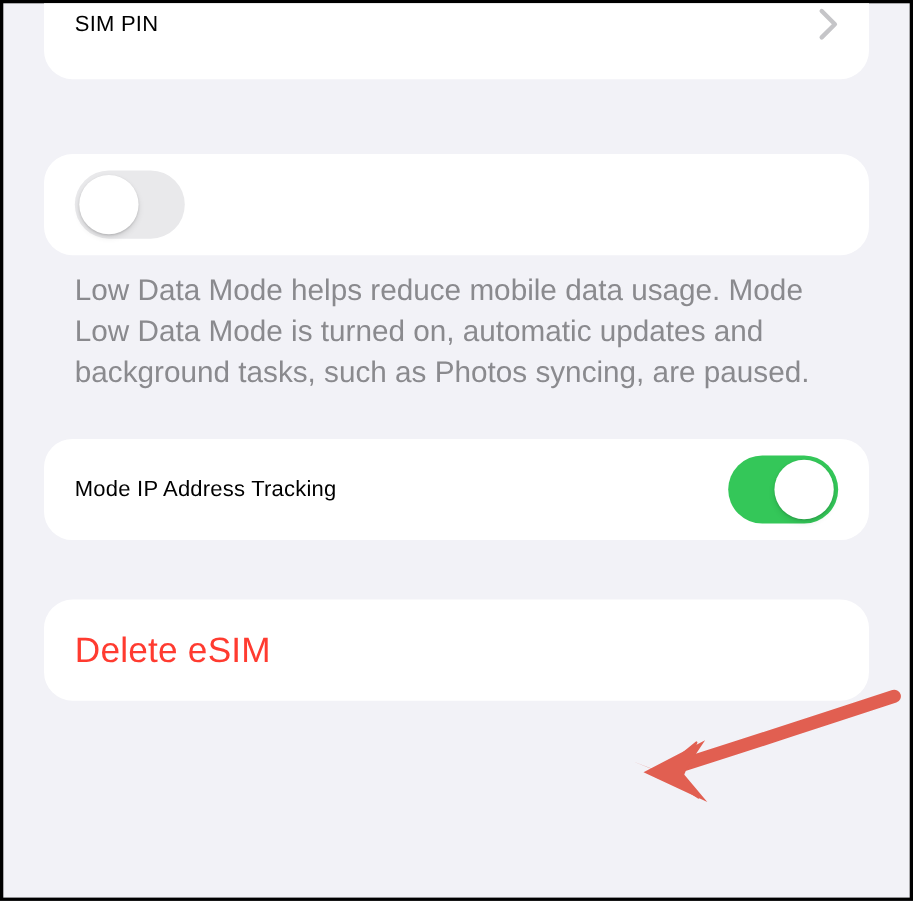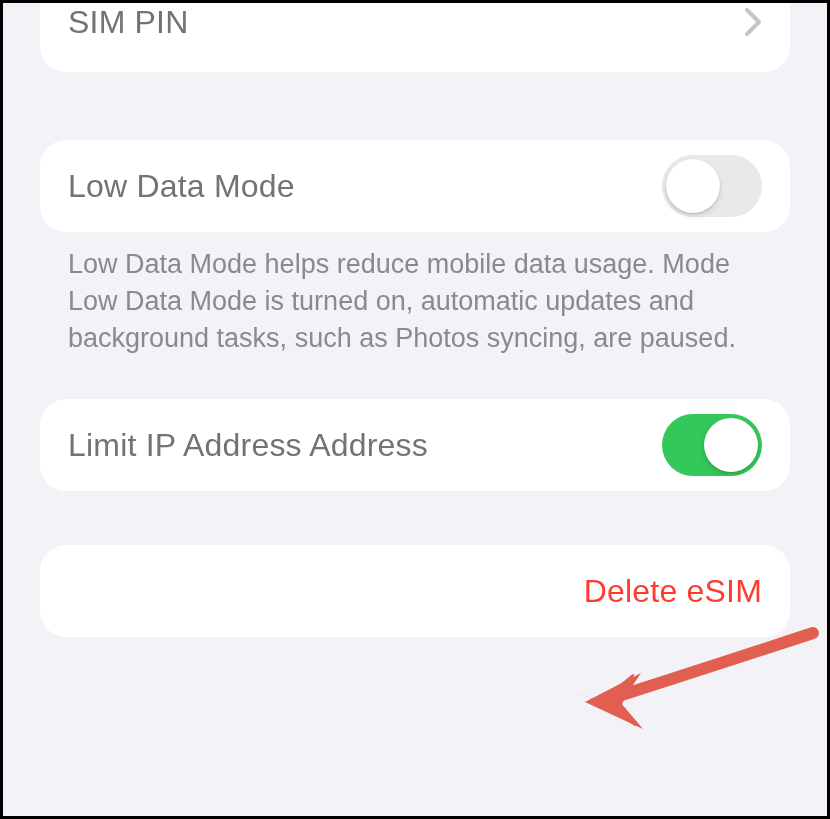--- a/index.html
+++ b/index.html
@@ -2,23 +2,23 @@
 <html><head>
   <meta charset="utf-8">
   <style>
     *{box-sizing:border-box;margin:0;padding:0;font-family:-apple-system,BlinkMacSystemFont,"SF Pro Text","Helvetica Neue",Arial,sans-serif;-webkit-font-smoothing:antialiased}
     body{width:830px;height:819px;overflow:hidden;background:#f2f2f7;border:3px solid #000}
     .content{padding:0;width:100%;height:100%}
     .group{margin:0 37px}
     .row{background:#fff;display:flex;align-items:center;justify-content:space-between;padding:0 28px;min-height:92px}
     .row.first-top{border-top-left-radius:26px;border-top-right-radius:26px}
     .row.last-bottom{border-bottom-left-radius:26px;border-bottom-right-radius:26px}
-    .row .label{font-size:32px;color:#737373;letter-spacing:.2px}
+    .row .label{font-size:20px;color:#000000;letter-spacing:.2px}
     .row.center .label{color:#ff3b30;font-size:32px}
-    .row.center{justify-content:flex-end}
+    .row.center{justify-content:flex-start}
     .footer-text{padding:14px 28px 0 28px;font-size:27px;line-height:37px;color:#8a8a8e;margin:0 37px}
     .chevron svg{width:18px;height:30px;display:block}
     .chevron path{stroke:#c5c5c8;stroke-width:4;fill:none;stroke-linecap:round;stroke-linejoin:round}
     .toggle{position:relative;width:100px;height:62px;border-radius:62px}
     .toggle .knob{position:absolute;top:4px;width:54px;height:54px;border-radius:50%;background:#fff;box-shadow:0 1px 2px rgba(0,0,0,.15),0 3px 6px rgba(0,0,0,.10)}
     .toggle.off{background:#e9e9eb}
     .toggle.off .knob{left:4px}
     .toggle.on{background:#34c759}
     .toggle.on .knob{right:4px}
     .sim-pin-group{margin-top:-31px}
@@ -40,31 +40,30 @@
       <span class="chevron">
         <svg viewBox="0 0 18 30">
             <path d="M3 3 L15 15 L3 27"></path>
           </svg>
       </span>
     </div>
   </div>
 
   <div class="group lowdata-group">
     <div class="row first-top last-bottom">
-      <span class="label">Low Data Mode</span>
       <span class="toggle off">
         <span class="knob"></span>
       </span>
     </div>
   </div>
   <div class="footer-text">Low Data Mode helps reduce mobile data usage. Mode Low Data Mode is turned on, automatic updates and background tasks, such as Photos syncing, are paused.</div>
 
   <div class="group limitip-group">
     <div class="row first-top last-bottom">
-      <span class="label">Limit IP Address Address</span>
+      <span class="label">Mode IP Address Tracking</span>
       <span class="toggle on">
         <span class="knob"></span>
       </span>
     </div>
   </div>
 
   <div class="group delete-group">
     <div class="row first-top last-bottom center">
       <span class="label">Delete eSIM</span>
     </div>

